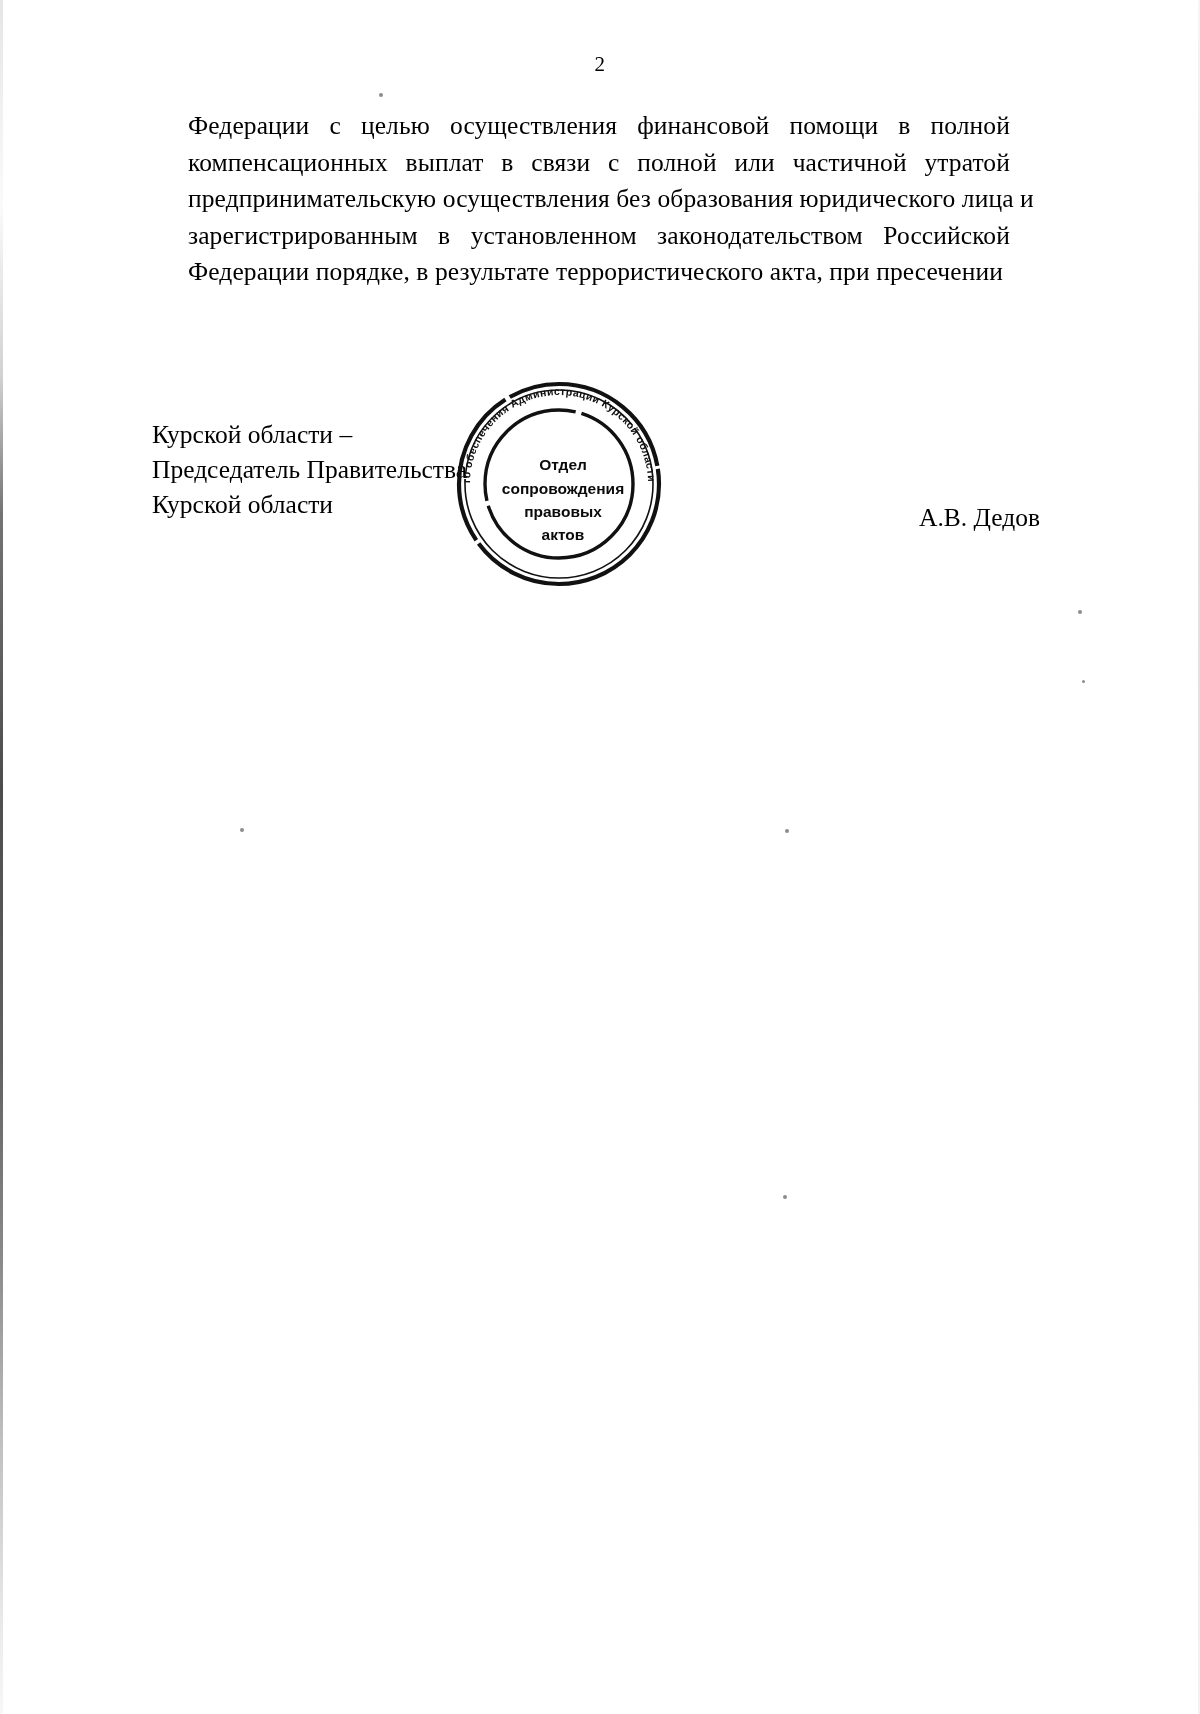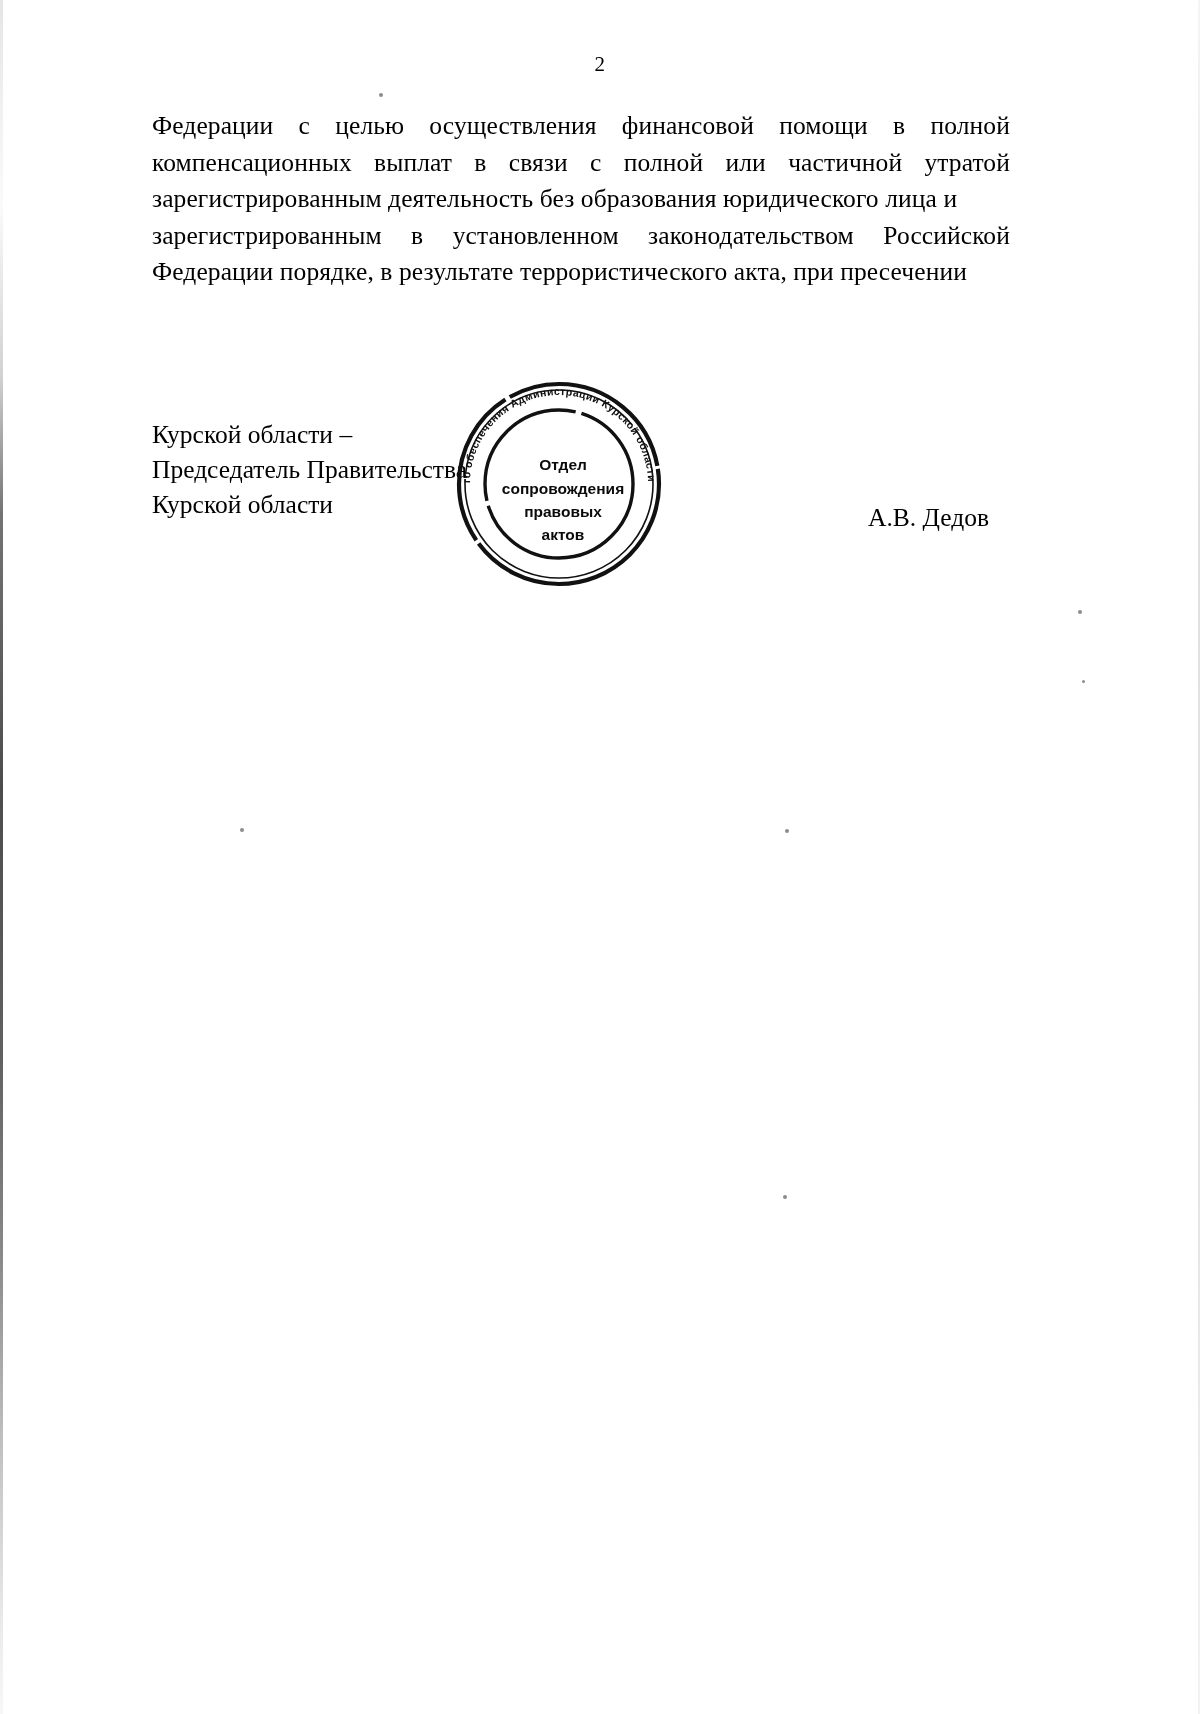--- a/index.html
+++ b/index.html
@@ -80,20 +80,21 @@
     width: 858px;
     font-size: 25.5px;
     line-height: 36.5px;
     text-align: justify;
     text-justify: inter-word;
     letter-spacing: 0.1px;
   }
   .body-text .line {
     display: block;
     white-space: nowrap;
+    margin-left: 36px;
   }
   .body-text .line.justified {
     display: flex;
     justify-content: space-between;
     white-space: nowrap;
   }
   .body-text .line.justified > span { display: inline-block; }
 
   
   .signature-block {
@@ -104,21 +105,21 @@
     line-height: 35px;
     white-space: nowrap;
   }
   .signature-block .sig-line { display: block; }
 
   .signer-name {
     position: absolute;
     left: 868px;
     top: 500px;
     width: 172px;
-    text-align: left;
+    text-align: right;
     font-size: 25.5px;
     line-height: 35px;
     white-space: nowrap;
   }
 
   
   .stamp {
     position: absolute;
     left: 452px;
     top: 377px;
@@ -173,21 +174,21 @@
       <span>компенсационных</span>
       <span>выплат</span>
       <span>в</span>
       <span>связи</span>
       <span>с</span>
       <span>полной</span>
       <span>или</span>
       <span>частичной</span>
       <span>утратой</span>
     </span>
-    <span class="line">зарегистрированным деятельность без образования юридического лица и</span>
+    <span class="line">предпринимательскую осуществления без образования юридического лица и</span>
     <span class="line justified">
       <span>зарегистрированным</span>
       <span>в</span>
       <span>установленном</span>
       <span>законодательством</span>
       <span>Российской</span>
     </span>
     <span class="line">Федерации порядке, в результате террористического акта, при пресечении</span>
   </div>
 

